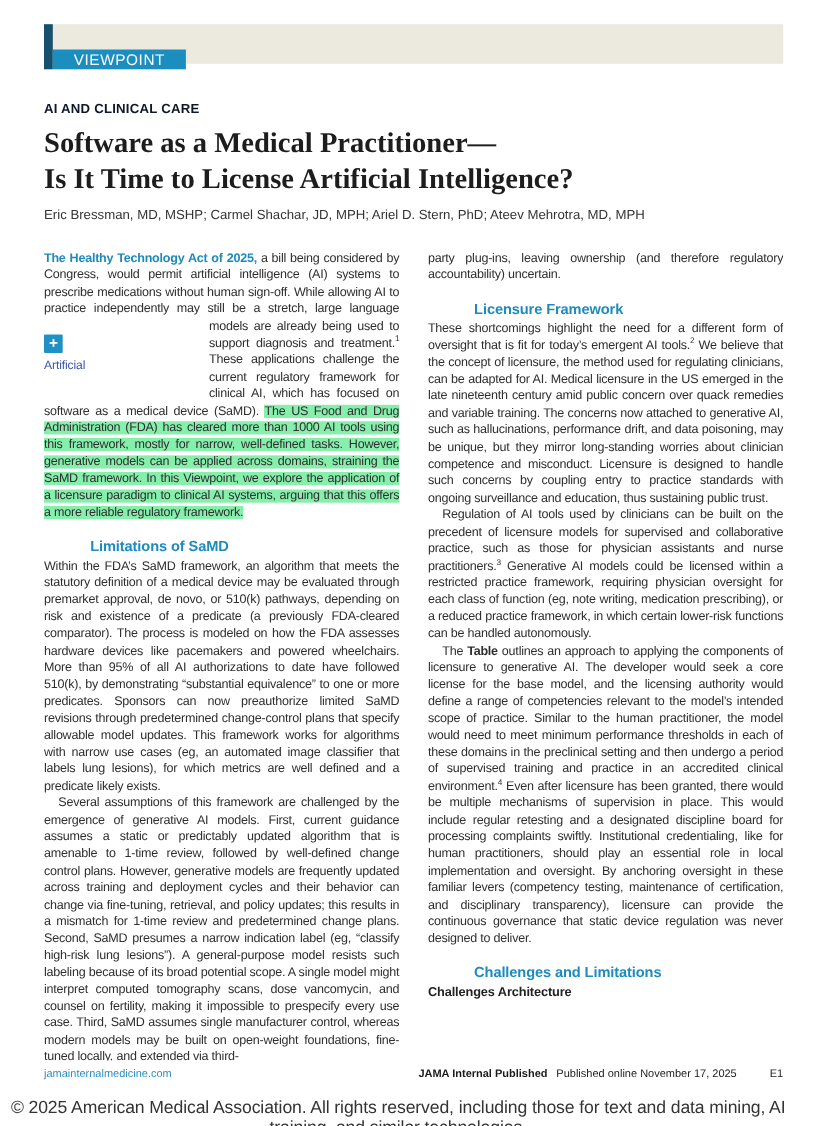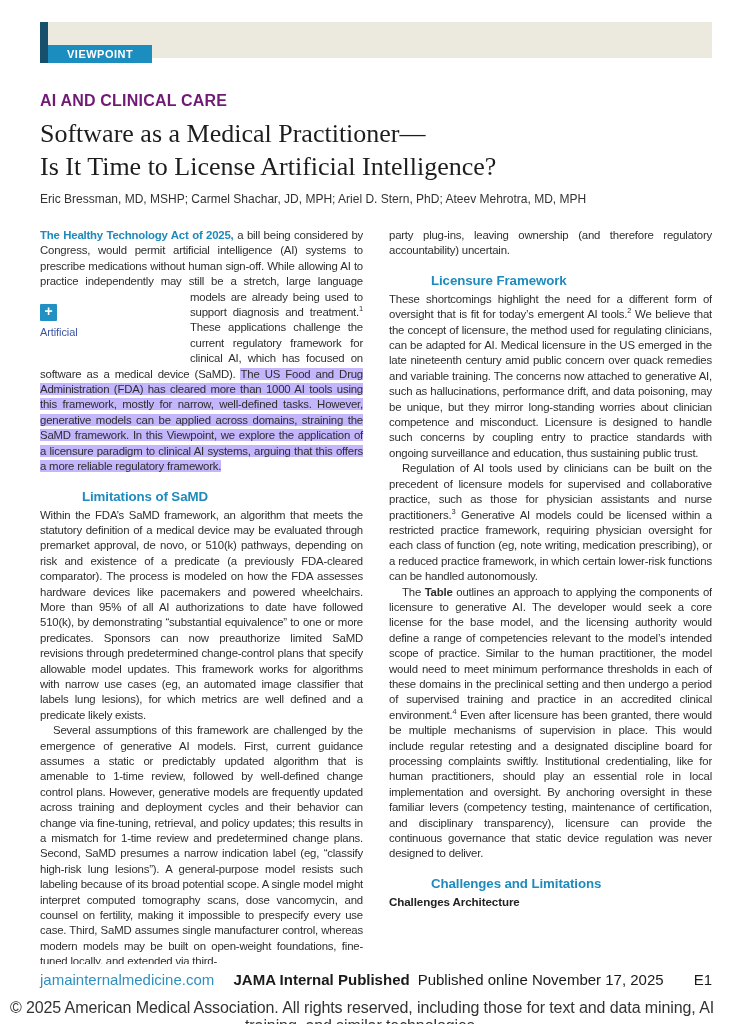--- a/index.html
+++ b/index.html
@@ -7,43 +7,43 @@
   .page {
     position:relative; width:752px; height:1024px; background:#ffffff;
     font-family:"Liberation Sans", sans-serif; overflow:hidden;
   }
   
   .top-strip { position:absolute; left:40px; top:22px; width:672px; height:36px; background:#ece9df; }
   .badge { position:absolute; left:40px; top:22px; height:41px; display:flex; }
   .badge-bar { width:8px; background:#17506d; }
   .badge-body {
     background:#1b8ebf; color:#ffffff; display:flex; align-items:center;
-    padding:0 19px; font-size:11px; font-weight:bold; letter-spacing:.5px;margin-top:23px;
+    padding:0 19px; font-size:14px; font-weight:normal; letter-spacing:.5px;margin-top:23px;
   }
   
   .header { position:absolute; left:40px; top:92px; width:672px; }
-  .kicker { color:#701a75; font-size:16px; font-weight:bold; letter-spacing:.2px; }
+  .kicker { color:#0f172a; font-size:12px; font-weight:bold; letter-spacing:.2px; }
   .title {
-    font-family:"Liberation Serif", serif; font-weight:400; color:#1d1d1d;
+    font-family:"Liberation Serif", serif; font-weight:700; color:#1d1d1d;
     font-size:26px; line-height:33px; margin-top:7px;
   }
   .authors { margin-top:9px; font-size:12px; color:#333333; }
   
   .content {
     position:absolute; left:40px; top:228px; width:672px; height:736px;
     overflow:hidden; display:flex; gap:26px;
   }
   .col { flex:1 1 0; min-width:0; }
   .para {
     font-size:11.4px; line-height:15.4px; color:#2e2e2e;
     text-align:justify; letter-spacing:-0.2px;
   }
   .para.indent { text-indent:13px; }
   .seg-lead { color:#1e89bb; font-weight:bold; }
-  .seg-hl { background:#c4b5fd; }
+  .seg-hl { background:#86efac; }
   .seg-bold { font-weight:bold; }
   sup.seg-sup { font-size:7.5px; line-height:0; }
   .sec-heading {
     color:#1f8bbd; font-size:13.3px; font-weight:bold;
     margin:14px 0 4px 0; letter-spacing:-0.1px;padding-left:42px;
   }
   .sub-heading { color:#222222; font-size:11.6px; font-weight:bold; margin:2px 0 1px 0; letter-spacing:-0.1px; }
   
   .editorial-float {
     float:left; width:150px; height:64px; padding-top:14px;
@@ -51,21 +51,21 @@
   }
   .plus-box {
     display:flex; width:17px; height:17px; background:#2191c4; color:#ffffff;
     align-items:center; justify-content:center; font-size:14px; font-weight:bold;
     border-radius:1px;
   }
   .ed-label { display:block; margin-top:4px; color:#3c55a5; font-size:11px; letter-spacing:-0.1px; }
   
   .footer-row {
     position:absolute; left:40px; width:672px; top:971px;
-    display:flex; justify-content:space-between; align-items:flex-end; font-size:15px;
+    display:flex; justify-content:space-between; align-items:flex-end; font-size:10px;
   }
   .site-link { color:#2e8fbe; text-decoration:none; cursor:pointer; }
   .footer-right { display:flex; align-items:baseline; }
   .journal-name { font-weight:bold; color:#1a1a1a; }
   .published { color:#1a1a1a; margin-left:8px; }
   .page-num { font-weight:normal; color:#1a1a1a; margin-left:30px; }
   .copyright {
     position:absolute; left:0; width:724px; top:999px; text-align:center;
     font-size:16px; color:#333333; letter-spacing:-0.1px;
   }

